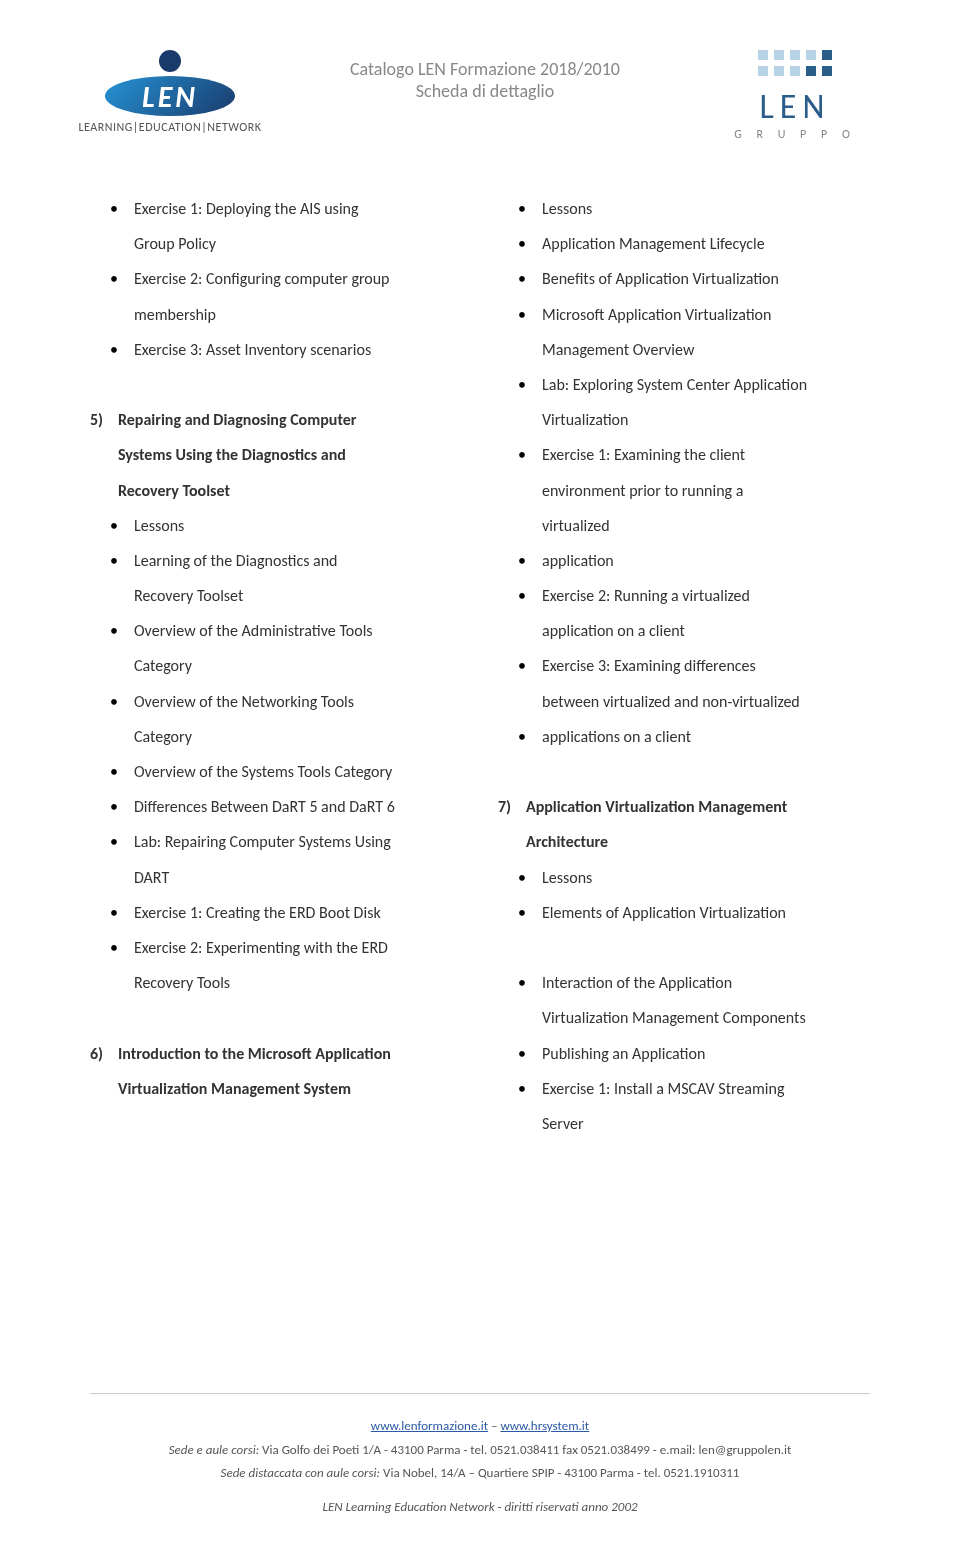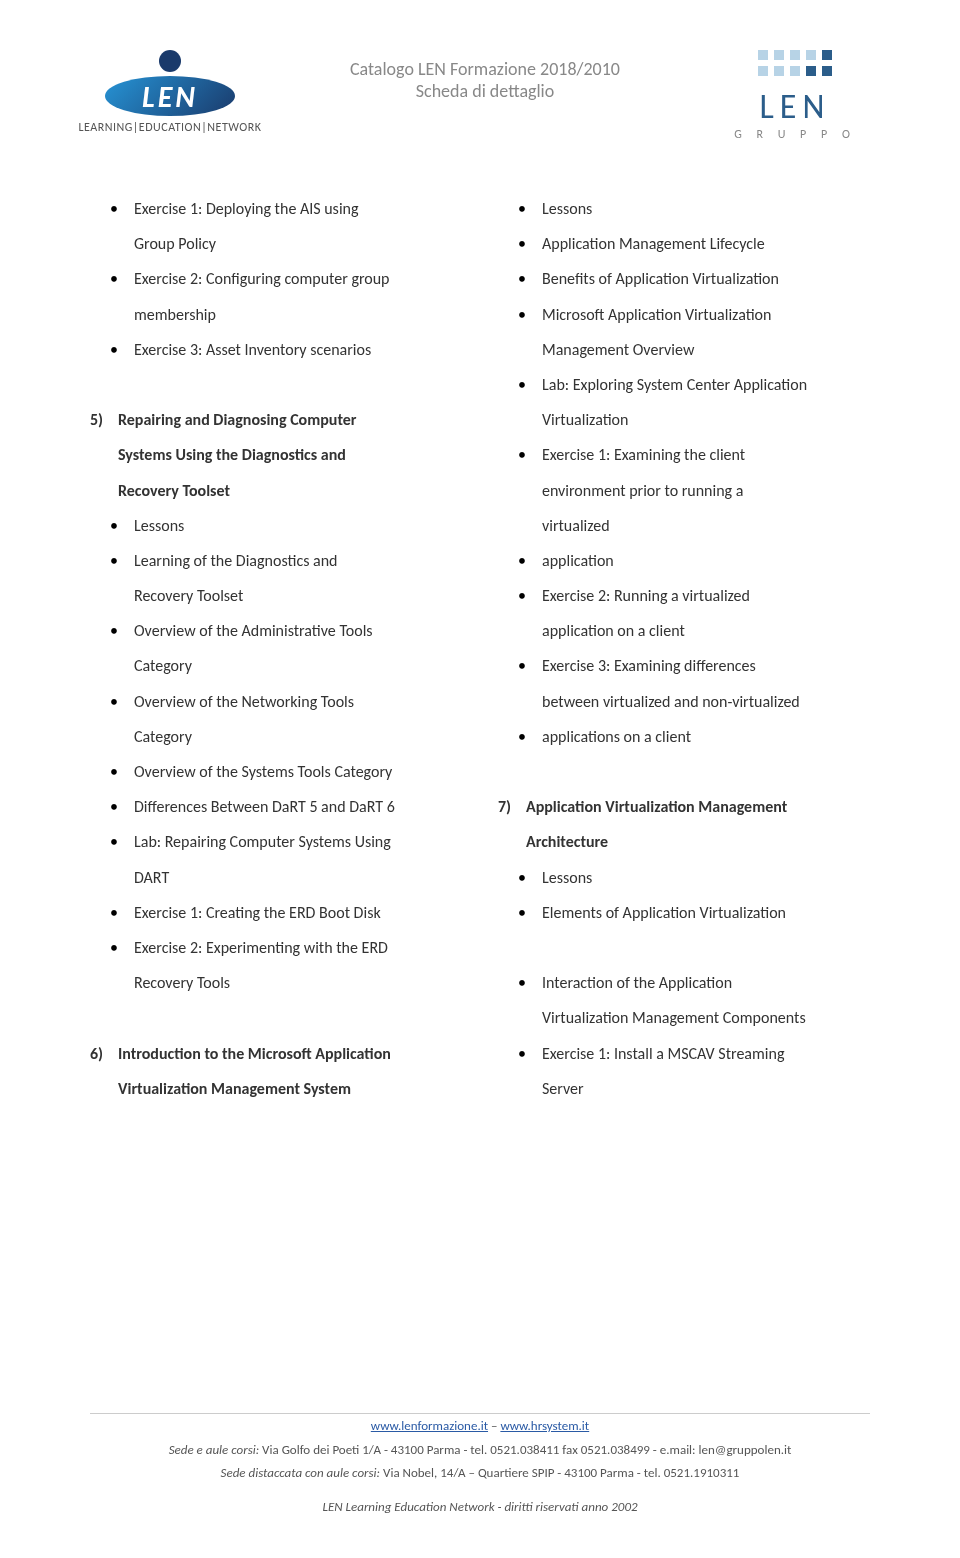--- a/index.html
+++ b/index.html
@@ -69,21 +69,21 @@
   }
   .footer {
     border-top: 1px solid #ccc;
     position: absolute;
     bottom: 40px;
     left: 90px; right: 90px;
     text-align: center;
     font-size: 13px;
     color: #555;
     line-height: 1.8;
-    padding-top: 0;
+    padding-top: 20px;
   }
   .footer a { color: #2a5aa5; text-decoration: underline; }
   .footer .italic { font-style: italic; }
 </style>
 </head>
 <body>
 
 <div class="page">
   <div class="header">
     <div class="logo-left">
@@ -218,20 +218,21 @@
       <ul class="list-l2">
         <li><span>Lessons</span></li>
         <li><span>Elements of Application Virtualization</span></li>
       </ul>
       <br>
       <ul class="list-l2">
         <li>
           <span>Interaction of the Application</span><br>
           <span>Virtualization Management Components</span>
         </li>
+        <li><span>Publishing an Application</span></li>
         <li>
           <span>Exercise 1: Install a MSCAV Streaming</span><br>
           <span>Server</span>
         </li>
       </ul>
     </div>
   </div>
 
   <div class="footer">
     <div>

